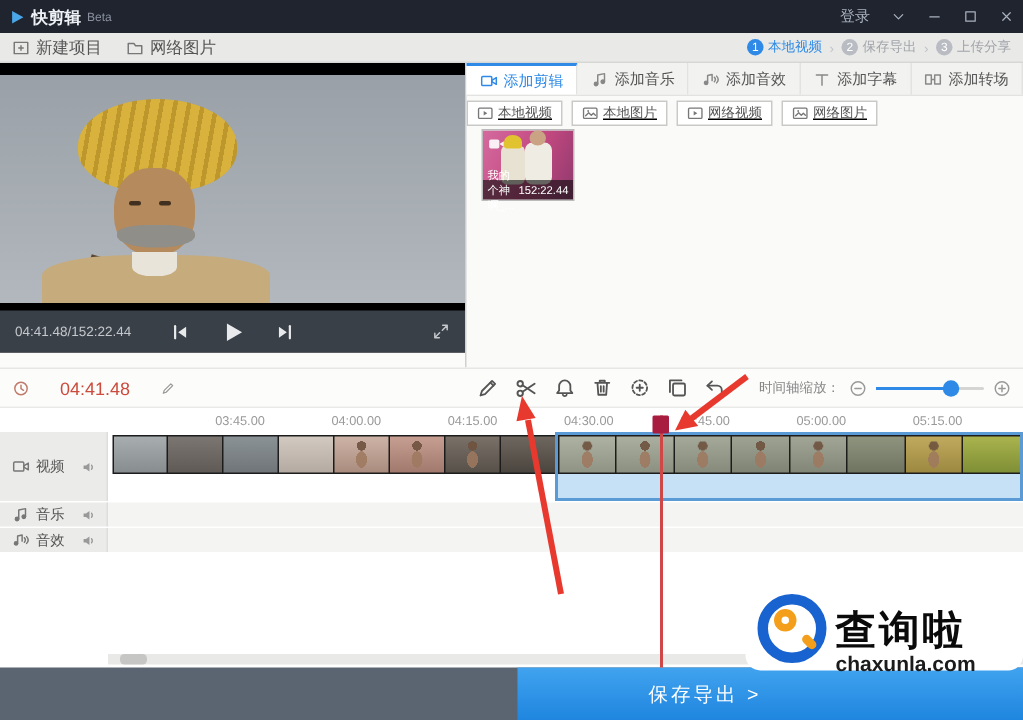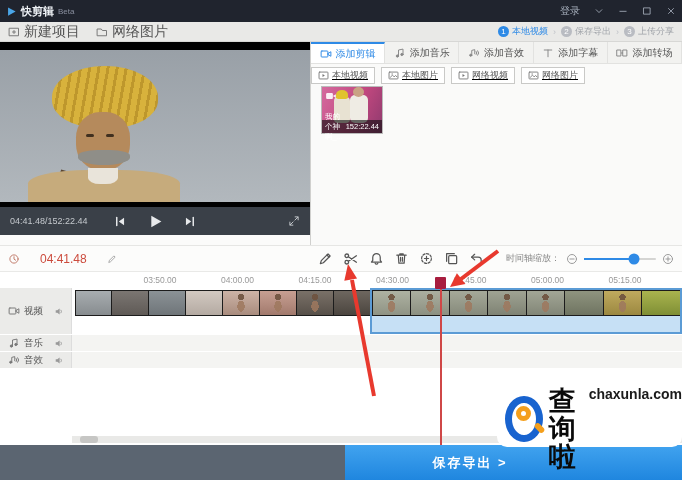--- a/index.html
+++ b/index.html
@@ -13,21 +13,21 @@
   #titlebar .logo { color:#4aa6e8; margin-right:4px; }
   #titlebar .appname { font-size:11px; font-weight:bold; color:#eef1f5; }
   #titlebar .beta { font-size:8px; color:#8a90a0; margin-left:4px; }
   #titlebar .right { margin-left:auto; display:flex; align-items:center; gap:14px; }
   #titlebar .login { font-size:10px; color:#aab3c0; cursor:pointer; }
   #titlebar .winbtn { color:#aab3c0; cursor:pointer; display:flex; align-items:center; }
 
   
   #navbar { position:absolute; top:22px; left:0; right:0; height:20px; background:#e9e9e7;
     border-bottom:1px solid #d7d7d5; display:flex; align-items:center; padding:0 8px; }
-  .nav-tab { display:flex; align-items:center; gap:4px; font-size:14px; color:#555; margin-right:16px; cursor:pointer; }
+  .nav-tab { display:flex; align-items:center; gap:4px; font-size:11px; color:#555; margin-right:16px; cursor:pointer; }
   .nav-tab .ic { color:#777; }
   #steps { margin-left:auto; display:flex; align-items:center; gap:5px; font-size:9px; }
   .step { display:flex; align-items:center; gap:3px; color:#a0a4aa; }
   .step .num { width:11px; height:11px; border-radius:50%; background:#b9bcc2; color:#fff;
     font-size:8px; display:flex; align-items:center; justify-content:center; }
   .step.active { color:#2e8ae6; }
   .step.active .num { background:#2e8ae6; }
   .step-sep { color:#c0c3c8; font-size:9px; }
 
   
@@ -122,34 +122,34 @@
   #strip-sel { position:absolute; left:0; top:0; right:0; height:26px; background:#1c1c1c; display:flex; padding:1px 0; }
 
   #playhead-line { position:absolute; left:440px; top:4px; width:2px; height:168px; background:#cf4747; z-index:20; }
   #playhead-marker { position:absolute; left:435px; top:4px; width:11px; height:12px; background:#a81d3f;
     border-radius:1px; z-index:21; cursor:pointer; }
 
   #hscroll { position:absolute; left:72px; right:0; bottom:2px; height:7px; background:#e9e9e7; }
   #hscroll .thumb { position:absolute; left:8px; width:18px; top:0; bottom:0; background:#c6c6c4; border-radius:3px; cursor:pointer; }
 
   
-  #footer { position:absolute; left:0; right:0; bottom:0; height:35px; background:#5b6571;font-weight:bold; }
+  #footer { position:absolute; left:0; right:0; bottom:0; height:35px; background:#5b6571; }
   #save-area { position:absolute; left:345px; right:0; top:0; bottom:0;
     background:linear-gradient(180deg,#41a3ef,#1f86df); cursor:pointer; }
   #save-label { position:absolute; left:125px; top:50%; transform:translate(-50%,-50%);
     color:#fff; font-size:13px; letter-spacing:2px; white-space:nowrap; }
 
   
   #watermark { position:absolute; right:0; bottom:33px; width:185px; height:57px; background:#fff;
     border-radius:10px; z-index:50; display:flex; align-items:center; padding-left:8px; }
   #wm-logo { position:relative; width:46px; height:46px; border-radius:50%; border:7px solid #1863cf; background:#fff; }
   #wm-glass { position:absolute; left:4px; top:3px; width:15px; height:15px; border:5px solid #f49f1c; border-radius:50%; }
   #wm-handle { position:absolute; left:22px; top:22px; width:11px; height:6px; background:#f49f1c;
     border-radius:3px; transform:rotate(45deg); }
-  #wm-text { margin-left:6px; display:flex; flex-direction:row; align-items:flex-start;margin-top:20px; }
+  #wm-text { margin-left:6px; display:flex; flex-direction:column; align-items:flex-start;margin-top:20px; }
   #wm-title { font-family:"DejaVu Serif", serif; font-weight:bold; font-size:27px; color:#0a0a0a;
     letter-spacing:2px; line-height:28px; }
   #wm-domain { font-size:14px; font-weight:bold; color:#1b1b1b; line-height:15px; }
 
   
   #annotations { position:absolute; inset:0; z-index:60; pointer-events:none; }
 </style>
 </head>
 <body>
 
@@ -448,21 +448,21 @@
         <svg viewBox="0 0 16 16" width="12" height="12" fill="none" stroke="currentColor" stroke-width="1.3" stroke-linecap="round" stroke-linejoin="round">
           <circle cx="8" cy="8" r="6"></circle>
           <path d="M8 5.2v5.6M5.2 8h5.6"></path>
         </svg>
       </span>
   </span>
 </div>
 
 <div id="timeline">
   <div id="ruler">
-      <span class="ruler-label" style="left:160px">03:50.00</span>
+      <span class="ruler-label" style="left:160px">03:45.00</span>
       <span class="ruler-label" style="left:237.5px">04:00.00</span>
       <span class="ruler-label" style="left:315px">04:15.00</span>
       <span class="ruler-label" style="left:392.5px">04:30.00</span>
       <span class="ruler-label" style="left:470px">04:45.00</span>
       <span class="ruler-label" style="left:547.5px">05:00.00</span>
       <span class="ruler-label" style="left:625px">05:15.00</span>
     </div>
   <div id="track-col">
       <div class="track-label">
      <span class="ic">

